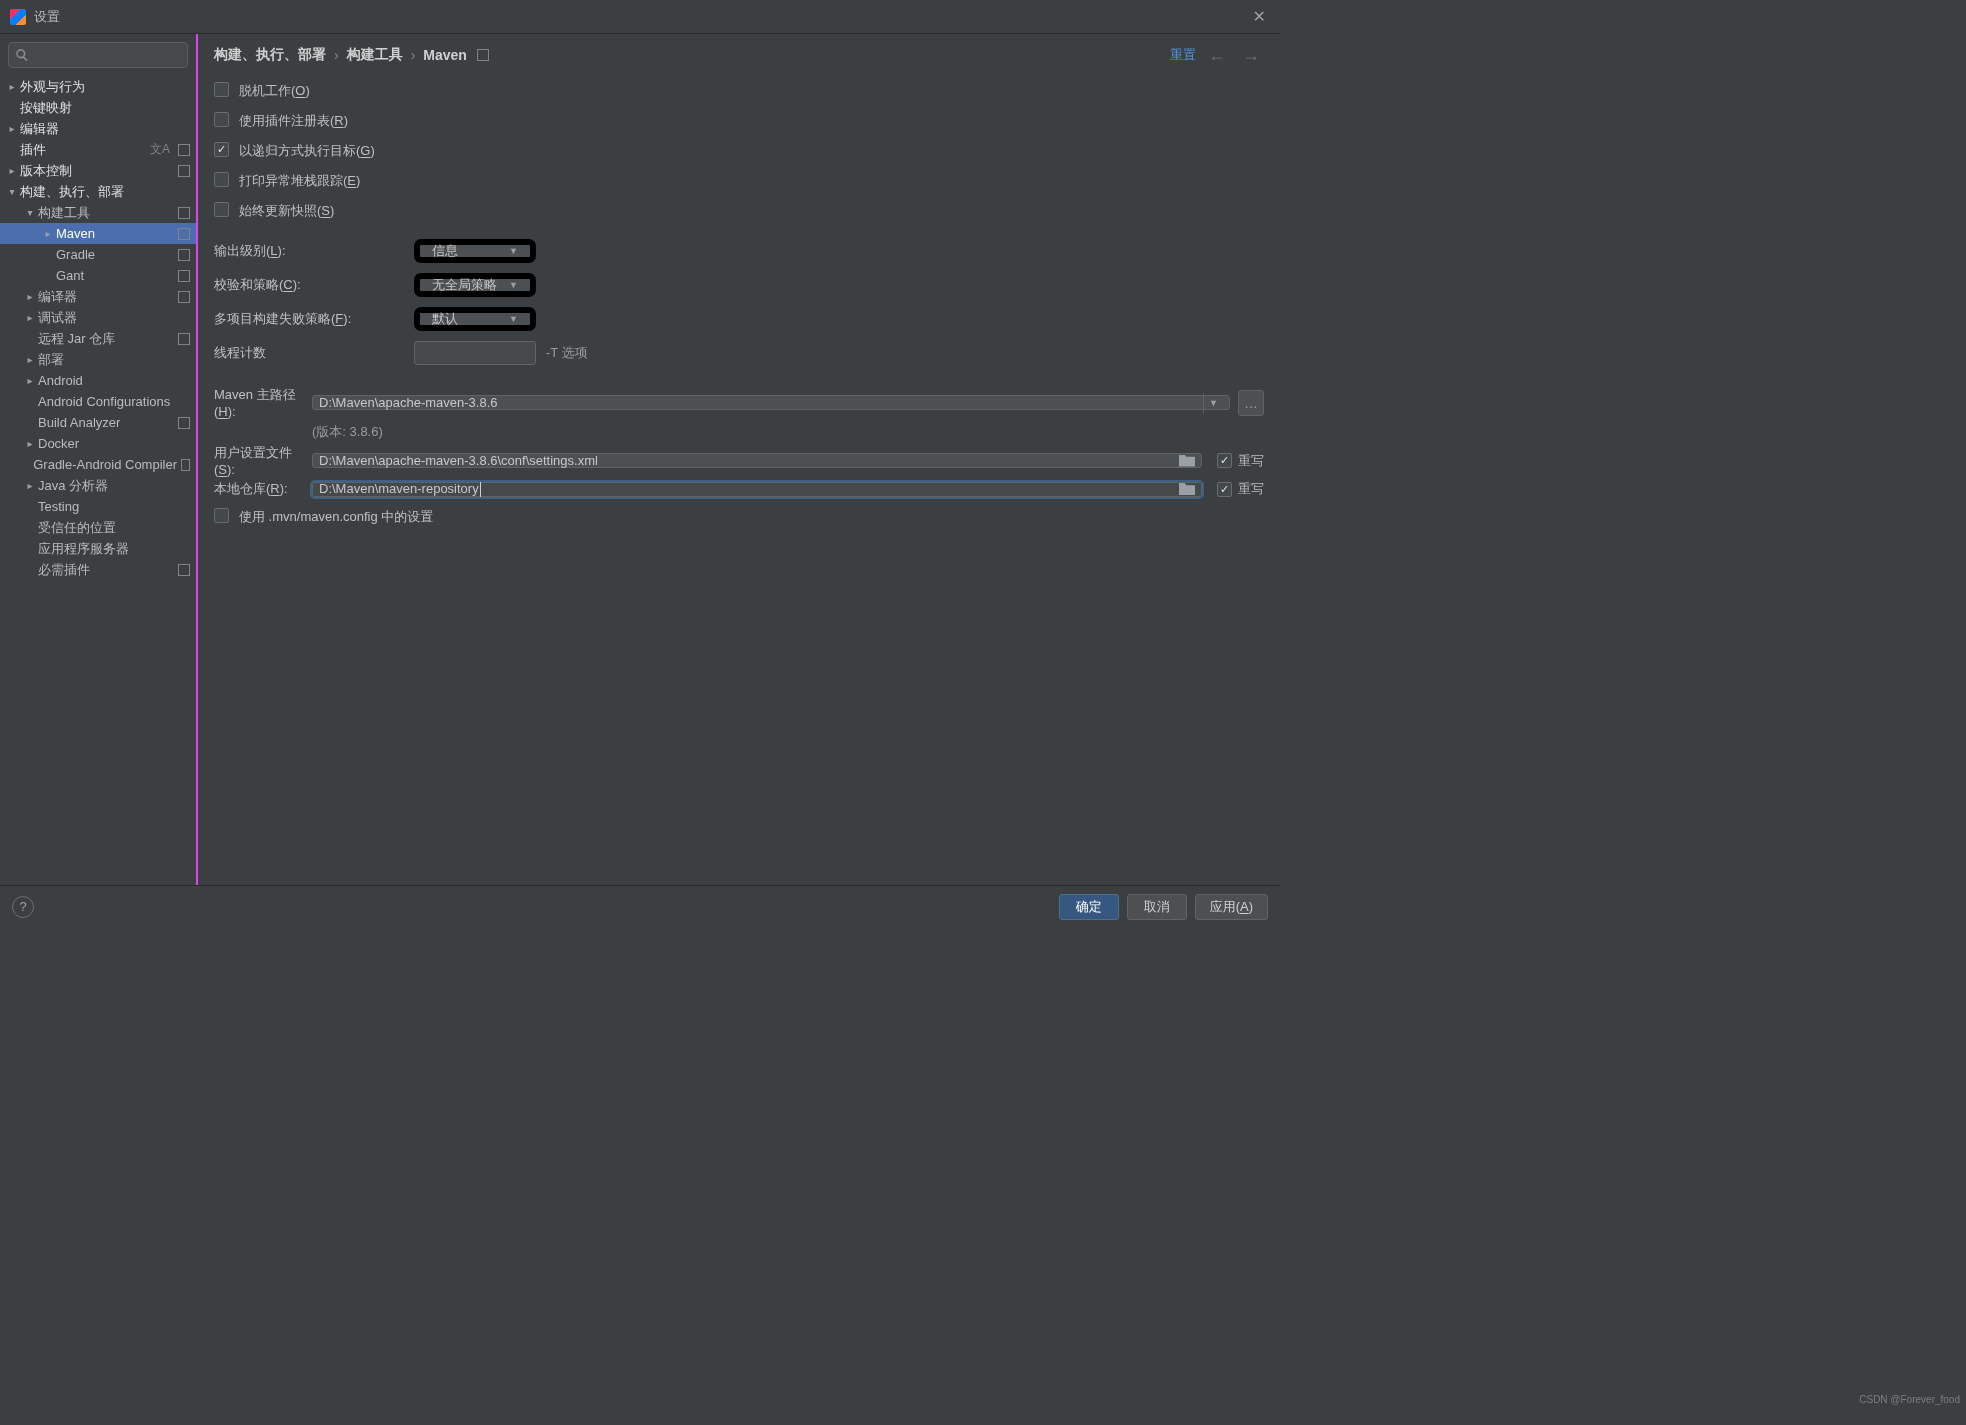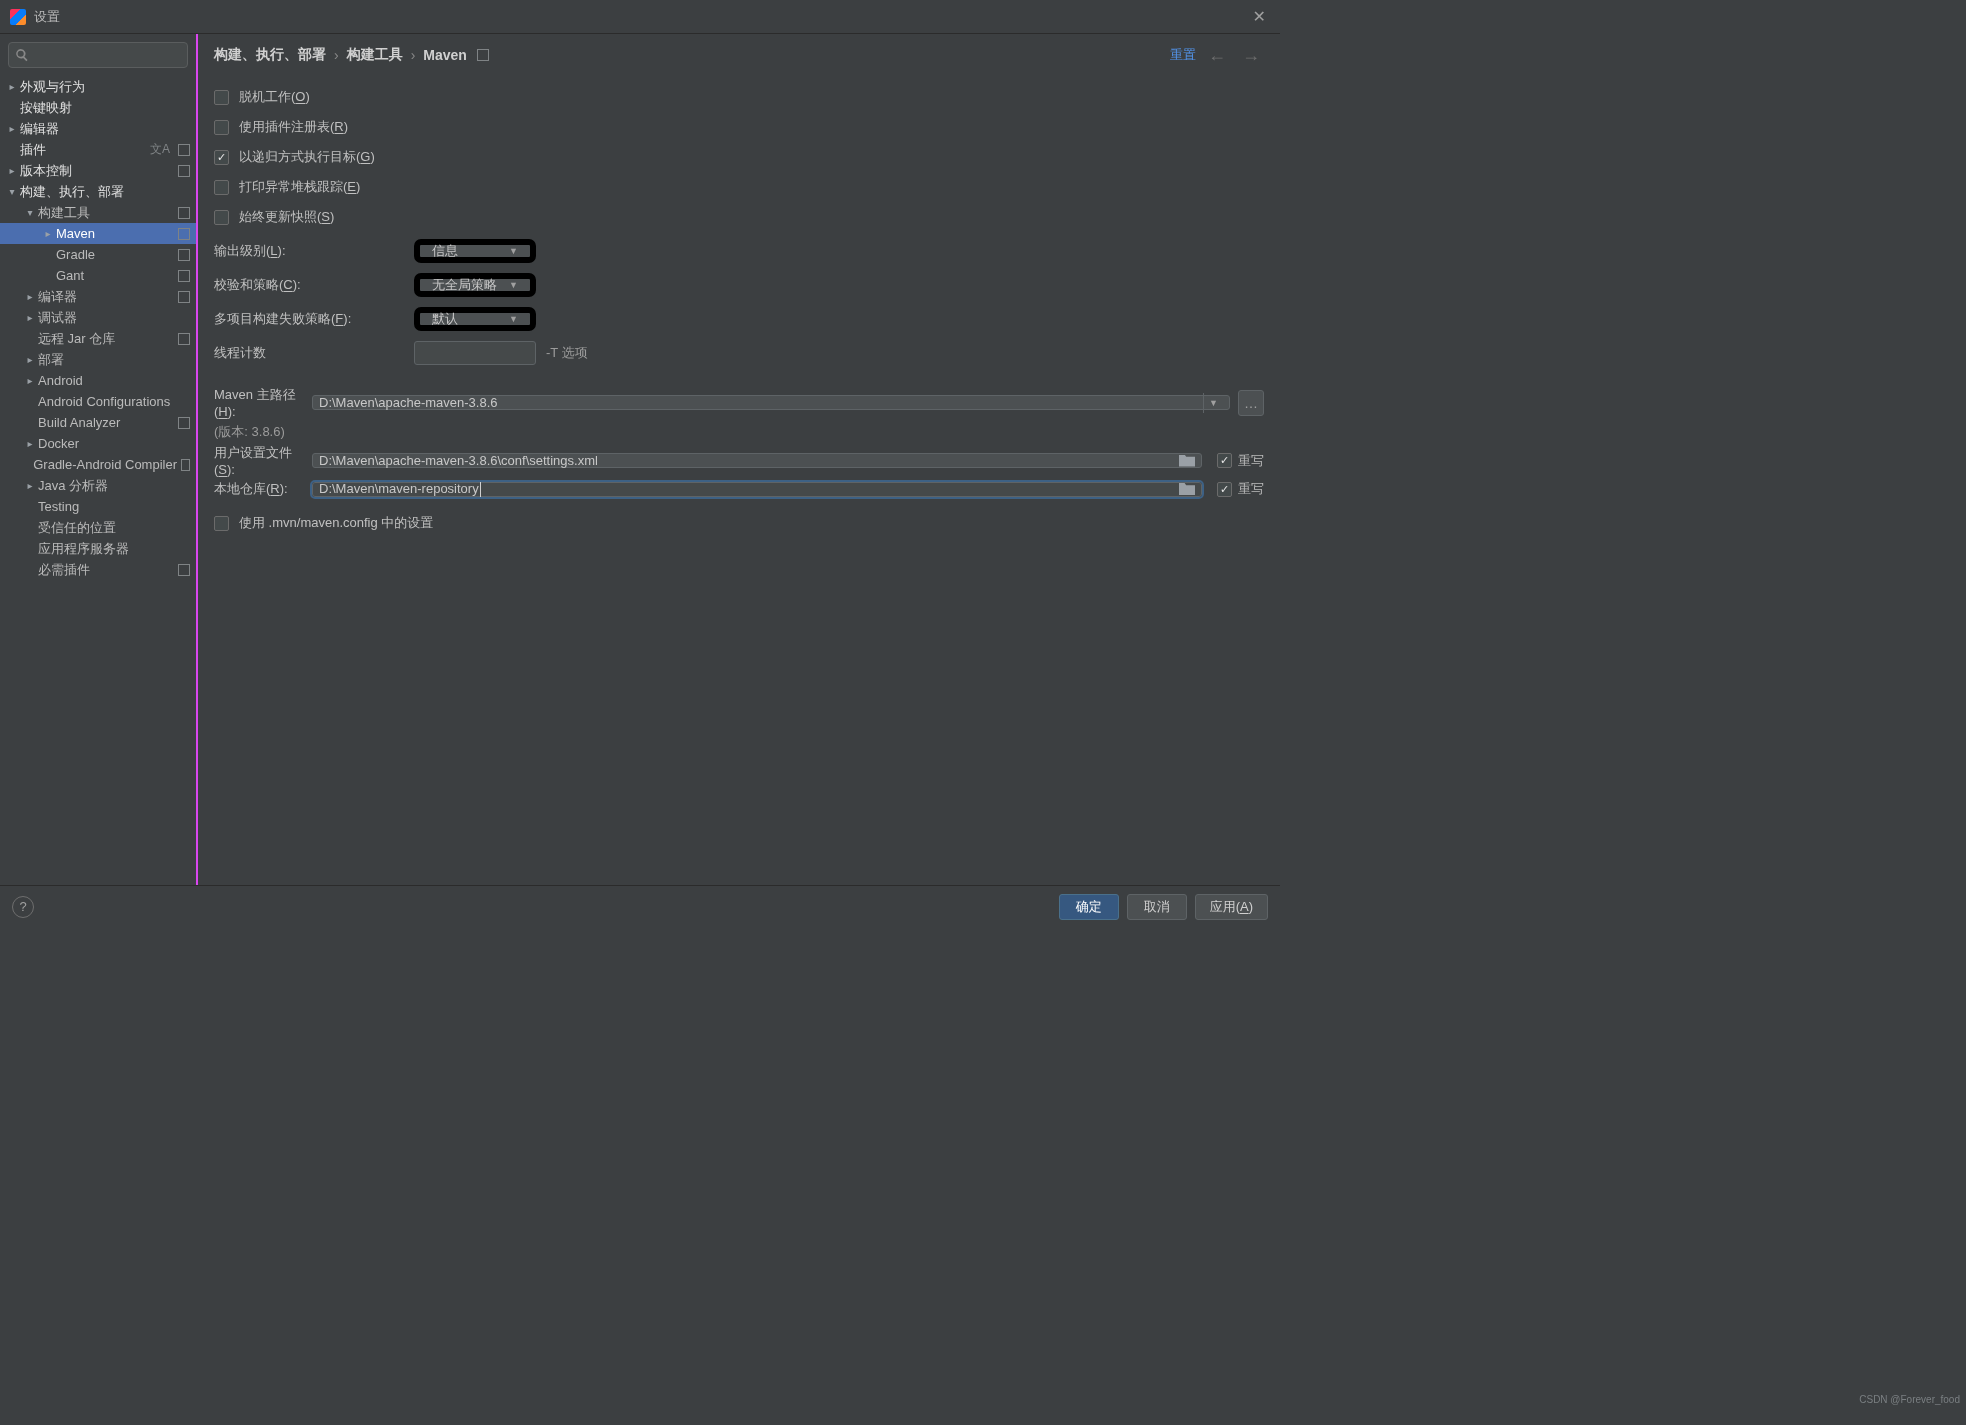--- a/index.html
+++ b/index.html
@@ -111,21 +111,20 @@
   .breadcrumb .project-badge { width: 12px; height: 12px; border: 1px solid #7f8385; margin-left: 2px; }
   .header .spacer { flex: 1; }
   .reset-link { color: #5394ec; cursor: pointer; }
   .nav-arrow { color: #6e6e6e; font-size: 18px; padding: 0 4px; }
   .form {
     padding: 6px 16px 16px 16px;
     overflow: auto;
   }
   .form-row {
     display: flex;
-    align-items: center;
     min-height: 30px;
     gap: 10px;
   }
   .checkbox {
     width: 15px; height: 15px;
     border: 1px solid #6b6b6b;
     border-radius: 2px;
     background: #43494a;
     display: flex; align-items: center; justify-content: center;
     flex-shrink: 0;
@@ -194,21 +193,21 @@
     width: 16px; height: 12px;
     background: #9aa0a6;
     clip-path: polygon(0 0, 35% 0, 45% 18%, 100% 18%, 100% 100%, 0 100%);
     margin-left: 6px; flex-shrink: 0;
   }
   .path-field.focused {
     outline: 2px solid #3d6185;
     outline-offset: 0;
     background: #45494a;
   }
-  .version-row { margin-top: 4px; color: #9b9b9b; }
+  .version-row { margin-left: 98px; margin-top: 4px; color: #9b9b9b; }
   .override-col {
     display: flex; align-items: center; gap: 6px;
     width: 54px; flex-shrink: 0; justify-content: flex-end;
   }
   .cursor-bar {
     display: inline-block; width: 1px; height: 16px; background: #d0d0d0;
     vertical-align: middle; margin-left: 1px;
   }
 
   

